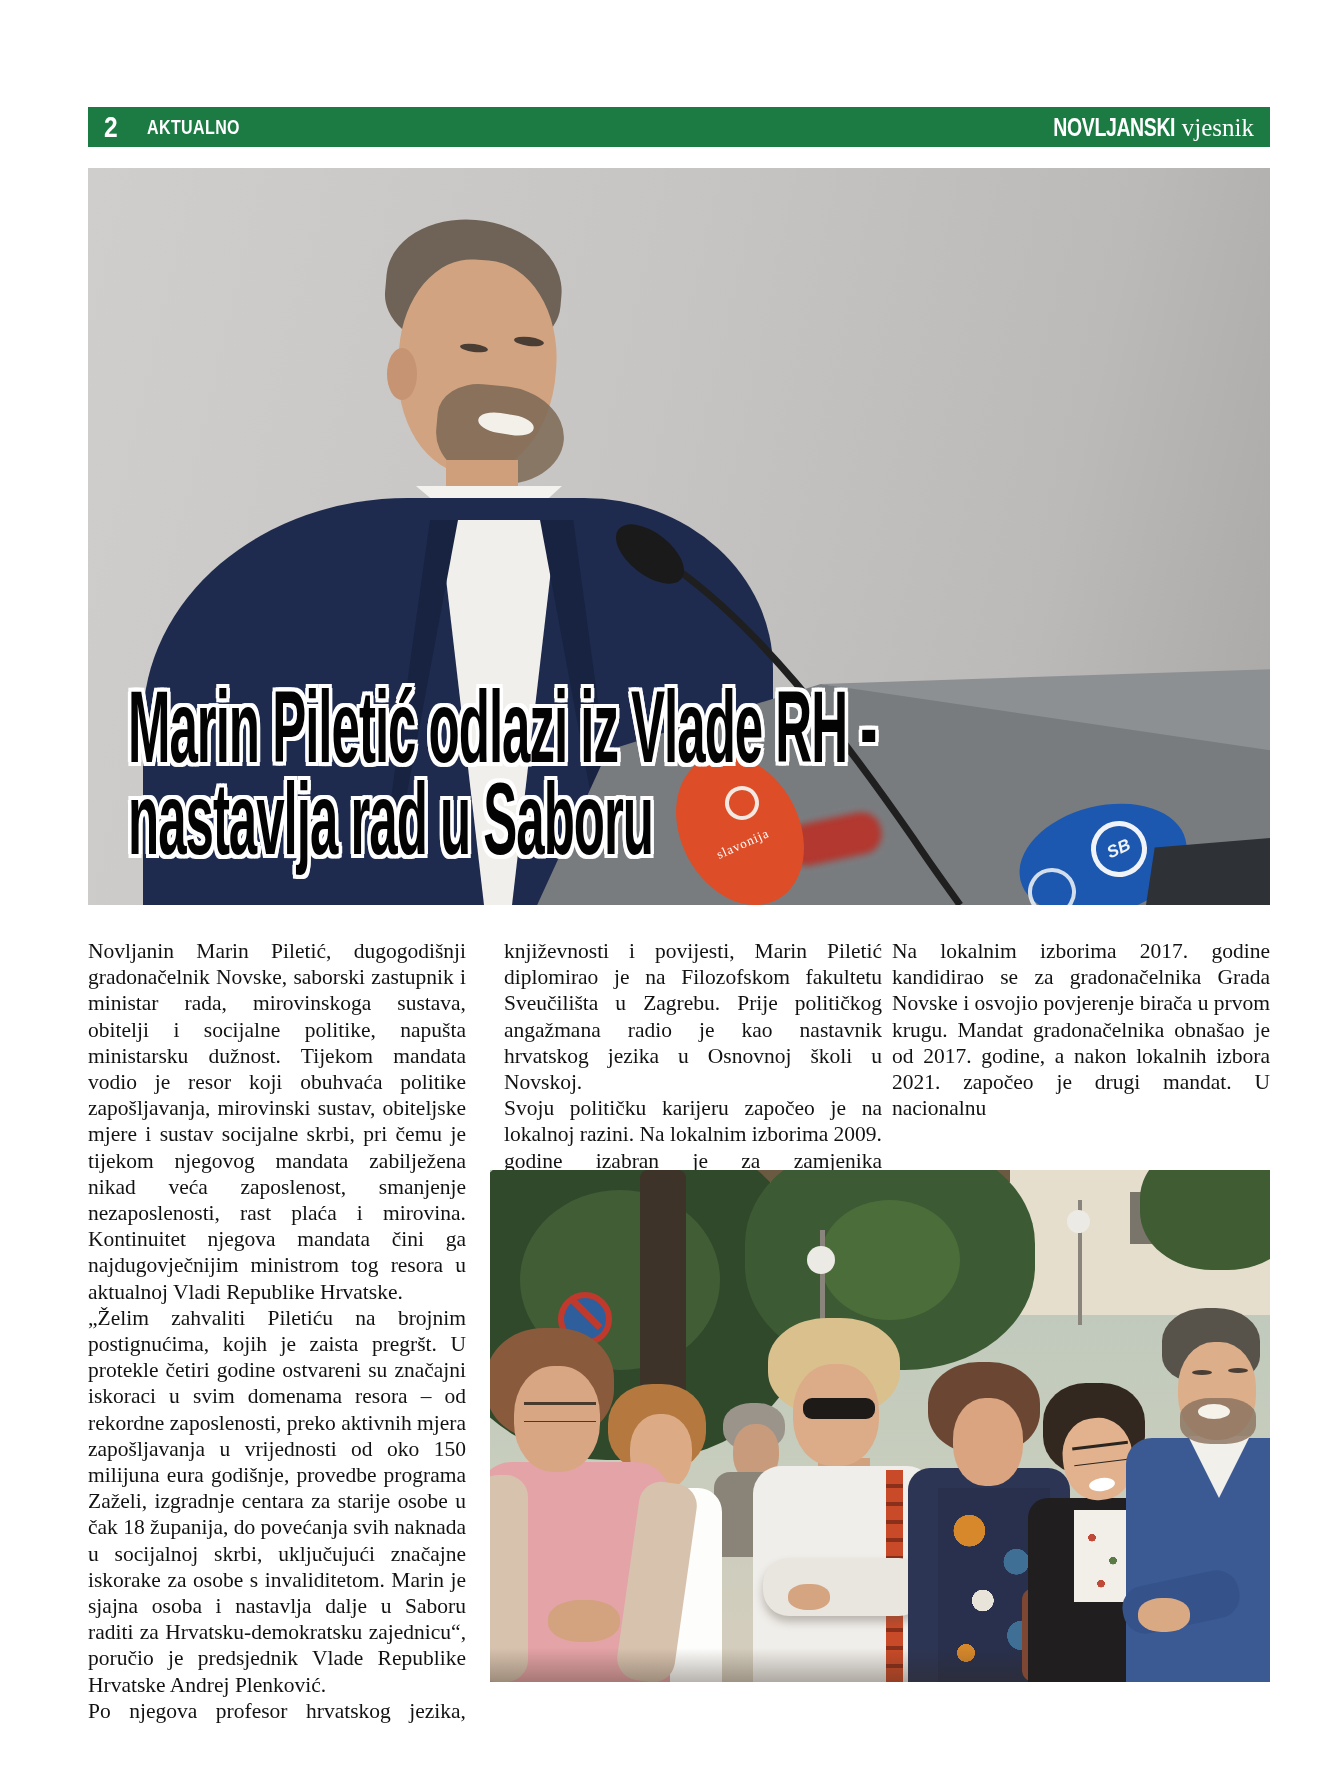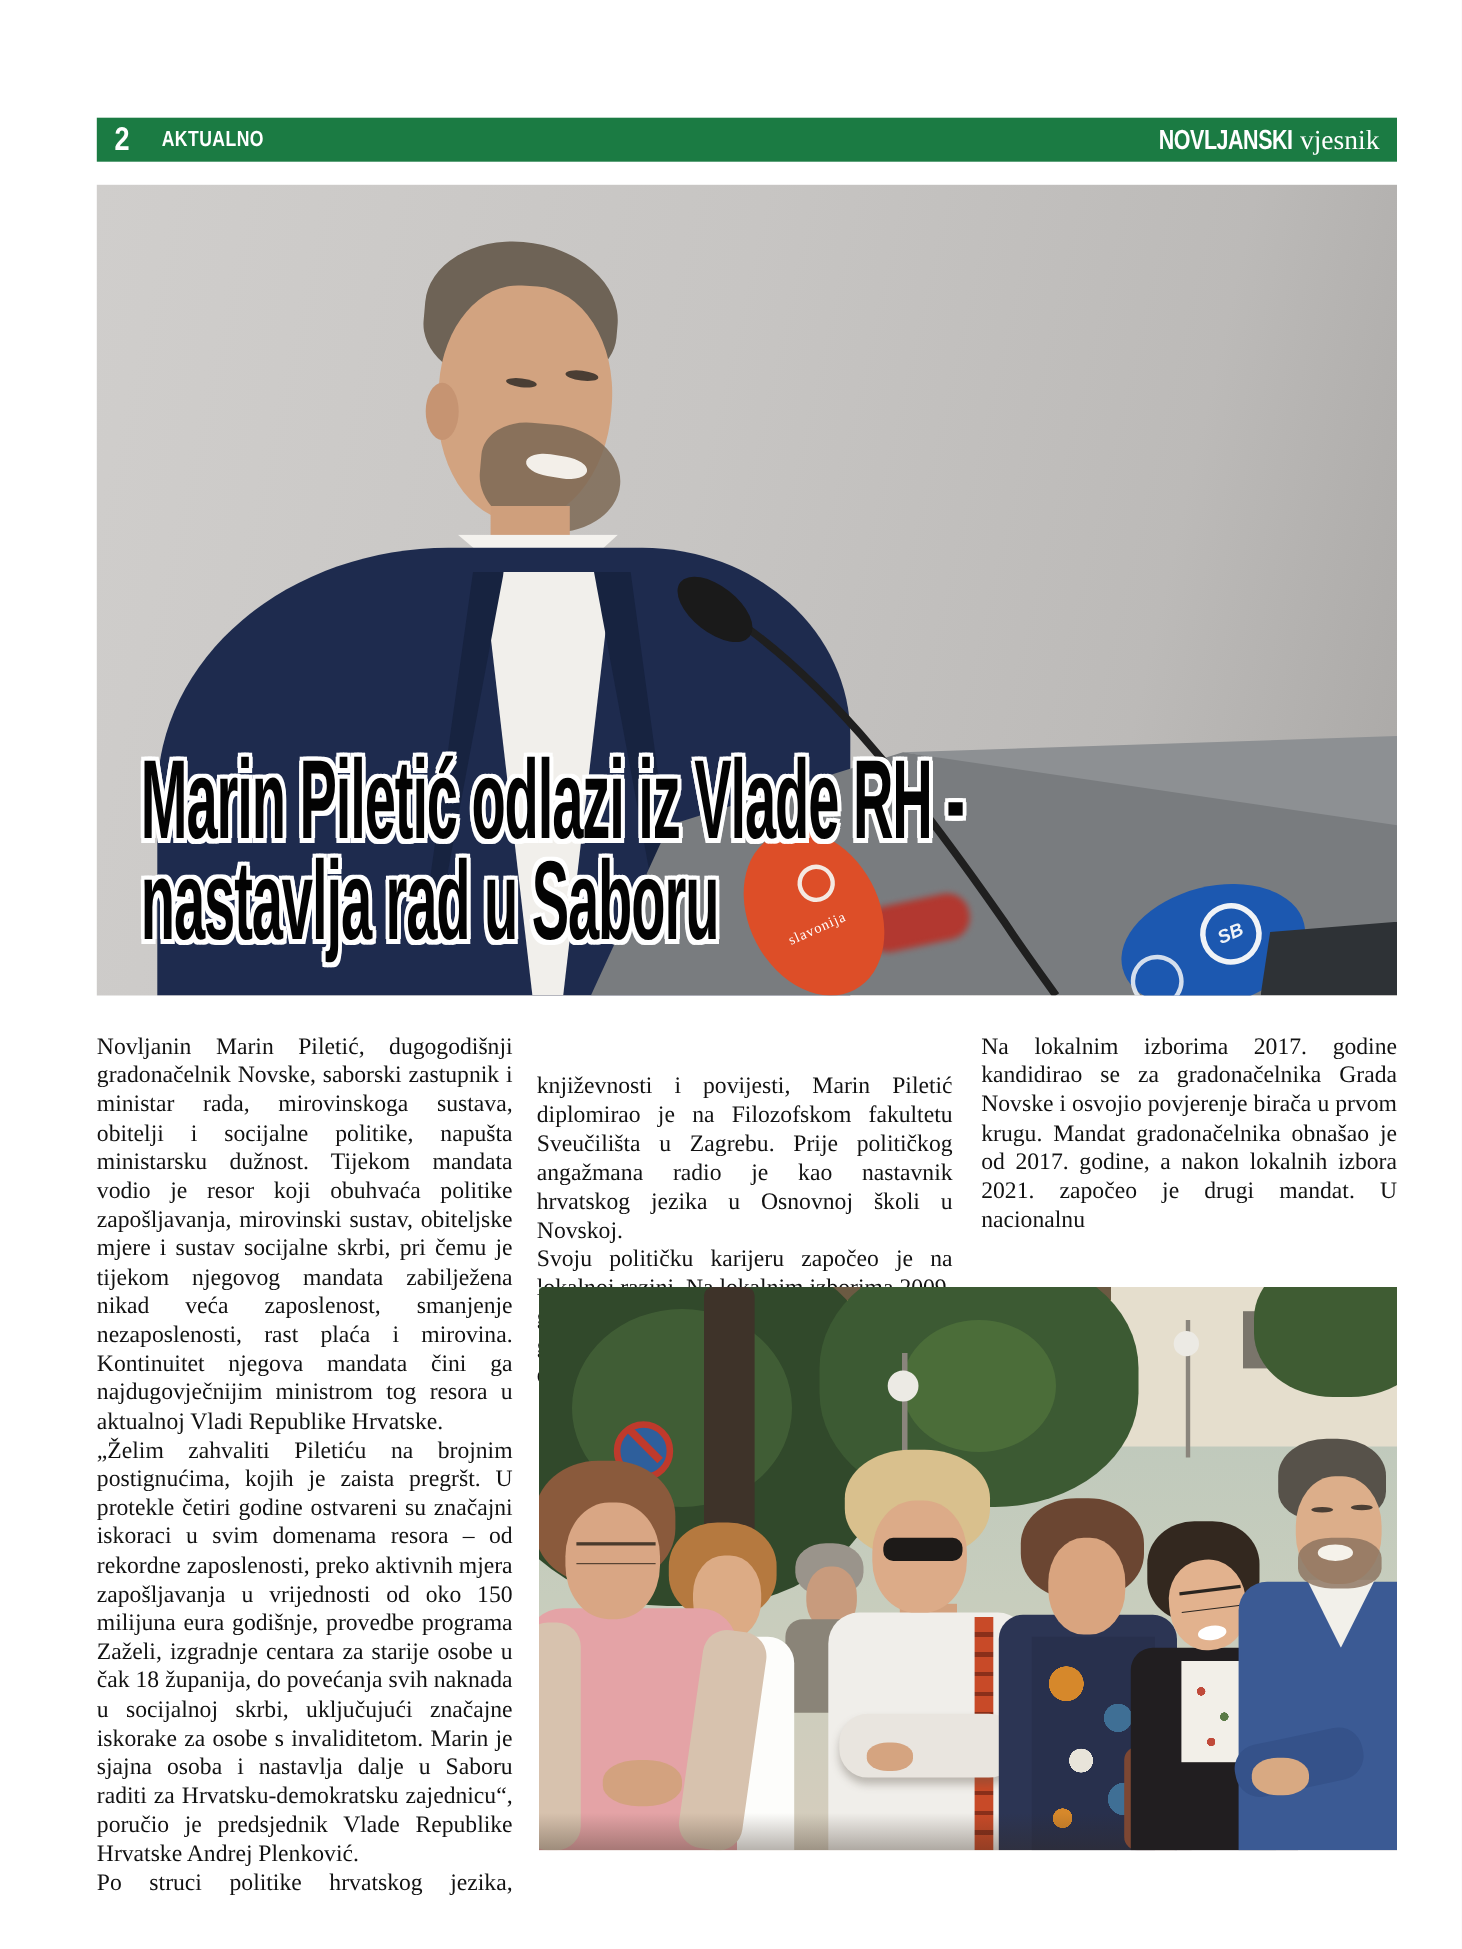--- a/index.html
+++ b/index.html
@@ -58,21 +58,21 @@
   .headline{left:40px;top:513px;transform:scaleX(.5);transform-origin:left top;
     font-weight:bold;font-size:102px;line-height:92px;color:#030303;letter-spacing:-2px;white-space:nowrap;
     text-shadow:7px 0 0 #fff,-7px 0 0 #fff,0 4px 0 #fff,0 -4px 0 #fff,
                 6px 4px 0 #fff,-6px 4px 0 #fff,6px -4px 0 #fff,-6px -4px 0 #fff;}
 
   
   .col{top:938px;width:378px;font-family:"Liberation Serif",serif;font-size:21.5px;
     line-height:26.2px;text-align:justify;color:#121212;}
   .col p{margin:0;}
   .cont{text-align-last:justify;}
-  .col1{left:88px;} .col2{left:488px;margin-top:36px;} .col3{left:892px;}
+  .col1{left:88px;} .col2{left:504px;} .col3{left:892px;}
 
   
   .photo-crowd{left:490px;top:1170px;width:780px;height:512px;overflow:hidden;
     background:linear-gradient(180deg,#b9c6bb 0%,#c7cdbd 55%,#d6cdbd 100%);}
   .sky1{left:40px;top:6px;width:130px;height:130px;background:#9db8c8;border-radius:45%;filter:blur(6px);}
   .sky2{left:250px;top:18px;width:90px;height:95px;background:#a9c2ce;border-radius:45%;filter:blur(6px);}
   .bldg-y{left:250px;top:0;width:270px;height:132px;background:#dfba62;}
   .bldg-y-roof{left:250px;top:0;width:270px;height:12px;background:#6b5a42;}
   .win{background:#8a8f8a;border:4px solid #efece2;}
   .win1{left:282px;top:30px;width:34px;height:70px;}
@@ -205,21 +205,21 @@
 
     <div class="abs headline">
       <div>Marin Piletić odlazi iz Vlade RH -</div>
       <div>nastavlja rad u Saboru</div>
     </div>
   </div>
 
   <div class="abs col col1">
     <p>Novljanin Marin Piletić, dugogodišnji gradonačelnik Novske, saborski zastupnik i ministar rada, mirovinskoga sustava, obitelji i socijalne politike, napušta ministarsku dužnost. Tijekom mandata vodio je resor koji obuhvaća politike zapošljavanja, mirovinski sustav, obiteljske mjere i sustav socijalne skrbi, pri čemu je tijekom njegovog mandata zabilježena nikad veća zaposlenost, smanjenje nezaposlenosti, rast plaća i mirovina. Kontinuitet njegova mandata čini ga najdugovječnijim ministrom tog resora u aktualnoj Vladi Republike Hrvatske.</p>
     <p>„Želim zahvaliti Piletiću na brojnim postignućima, kojih je zaista pregršt. U protekle četiri godine ostvareni su značajni iskoraci u svim domenama resora – od rekordne zaposlenosti, preko aktivnih mjera zapošljavanja u vrijednosti od oko 150 milijuna eura godišnje, provedbe programa Zaželi, izgradnje centara za starije osobe u čak 18 županija, do povećanja svih naknada u socijalnoj skrbi, uključujući značajne iskorake za osobe s invaliditetom. Marin je sjajna osoba i nastavlja dalje u Saboru raditi za Hrvatsku-demokratsku zajednicu“, poručio je predsjednik Vlade Republike Hrvatske Andrej Plenković.</p>
-    <p class="cont">Po struci politike hrvatskog jezika,</p>
+    <p class="cont">Po njegova profesor hrvatskog jezika,</p>
   </div>
   <div class="abs col col2">
     <p>književnosti i povijesti, Marin Piletić diplomirao je na Filozofskom fakultetu Sveučilišta u Zagrebu. Prije političkog angažmana radio je kao nastavnik hrvatskog jezika u Osnovnoj školi u Novskoj.</p>
     <p class="cont">Svoju političku karijeru započeo je na lokalnoj razini. Na lokalnim izborima 2009. godine izabran je za zamjenika gradonačelnika Grada Novske, a tu je dužnost obnašao do</p>
   </div>
   <div class="abs col col3">
     <p class="cont">Na lokalnim izborima 2017. godine kandidirao se za gradonačelnika Grada Novske i osvojio povjerenje birača u prvom krugu. Mandat gradonačelnika obnašao je od 2017. godine, a nakon lokalnih izbora 2021. započeo je drugi mandat. U nacionalnu</p>
   </div>
 
   <div class="abs photo-crowd">

